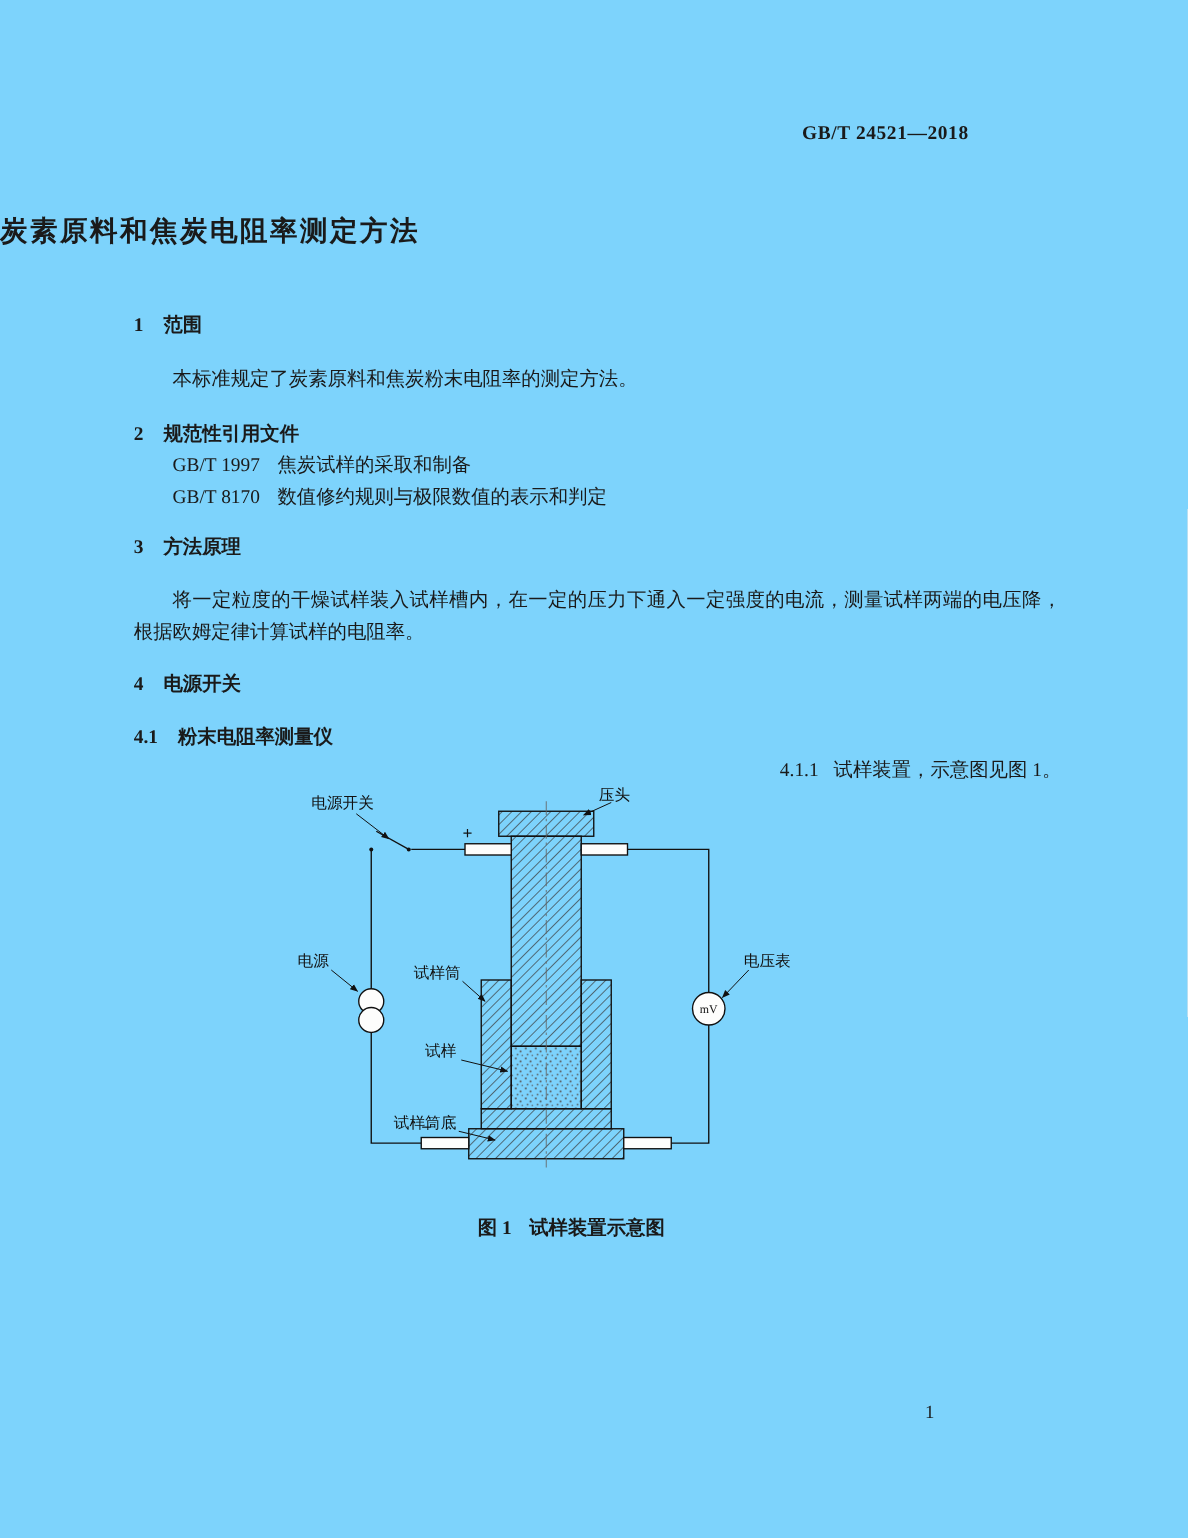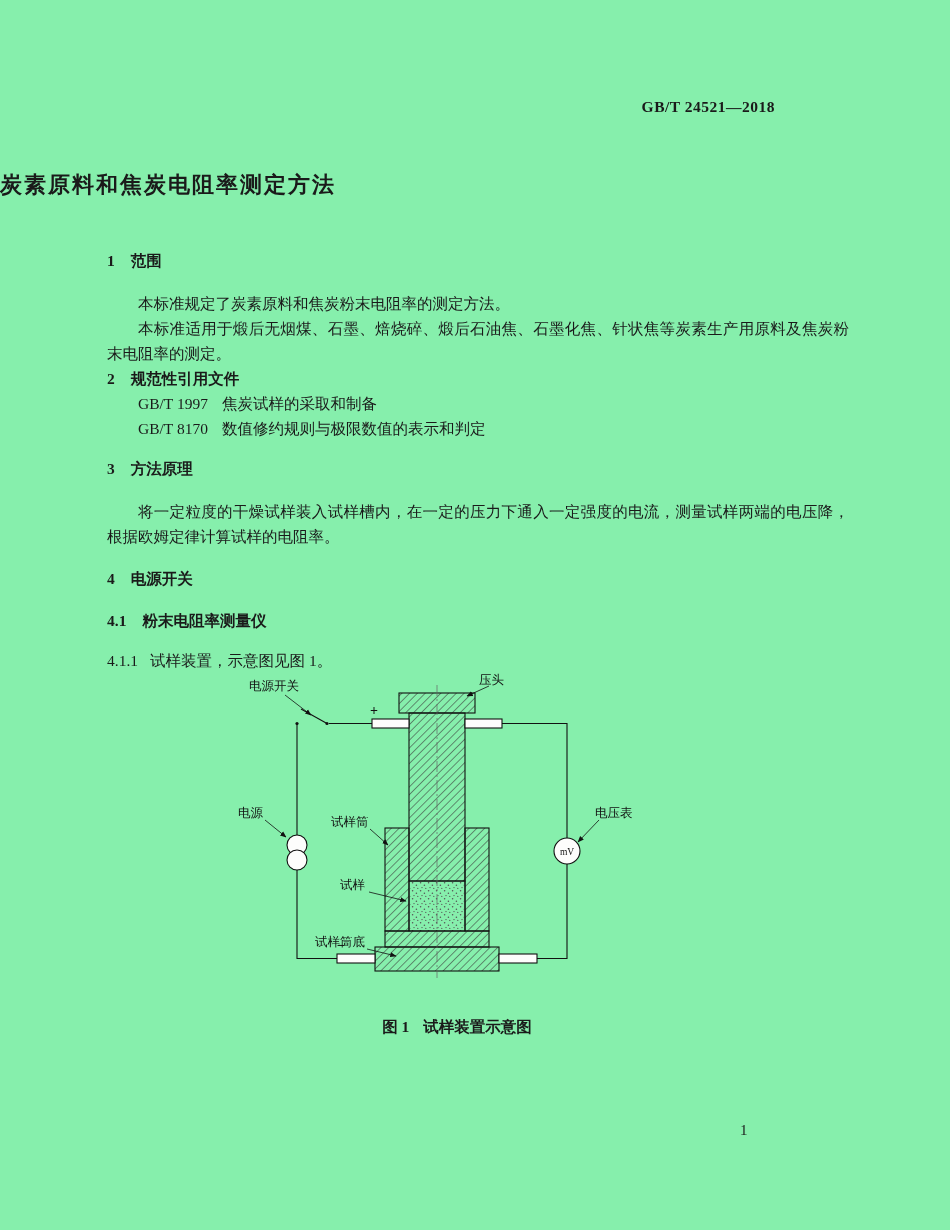--- a/index.html
+++ b/index.html
@@ -1,41 +1,41 @@
 <!DOCTYPE html>
 <html><head>
 <meta charset="utf-8">
 <style>
   * { margin:0; padding:0; box-sizing:border-box; }
   html,body { background:#e8e8e8; }
   .page {
     position:relative; width:950px; height:1230px; margin:0 auto;
-    background:#86efac; color:#1a1a1a;
+    background:#7dd3fc; color:#1a1a1a;
     font-family:"Liberation Serif","DejaVu Serif",serif;
     overflow:hidden;
   }
   .std-code {
     position:absolute; top:98px; right:175px;
     font-size:15.5px; font-weight:bold; letter-spacing:0.5px;
   }
   .doc-title {
     position:absolute; top:170px; left:0; width:100%;
     text-align:left; font-size:22px; font-weight:bold; letter-spacing:2px;
   }
   .content {
     position:absolute; left:107px; top:248px; width:742px;
     font-size:15.5px; line-height:25px;
   }
   .h { font-weight:bold; }
   .h .ht { margin-left:16px; }
-  .h2 { }
+  .h2 { margin-top:19px; }
   .h3 { margin-top:15px; }
   .h4 { margin-top:17px; }
   .h41 { margin-top:17px; }
-  .h411 { margin-top:15px; font-weight:normal; }
+  .h411 { margin-top:2px; font-weight:normal;text-align:right; }
   .h411 .ht { margin-left:12px; }
   .para { margin-top:18px; text-indent:2em; text-align:justify; }
   .para + .para { margin-top:0; }
   .ref-line { margin-left:2em; }
   .ref-line .reft { margin-left:14px; }
   .fig-wrap { margin-top:0; }
   .fig-wrap svg { display:block; margin-left:120px; }
   svg text {
     font-family:"Liberation Serif","DejaVu Serif",serif;
     font-size:12.5px; fill:#111;
@@ -57,21 +57,20 @@
 <div class="page">
 
   <div class="std-code">GB/T 24521—2018</div>
 
   <div class="doc-title">炭素原料和焦炭电阻率测定方法</div>
 
   <div class="content">
 
     <div class="h"><span>1</span><span class="ht">范围</span></div>
     <div class="para">本标准规定了炭素原料和焦炭粉末电阻率的测定方法。</div>
-    <div class="para">本标准适用于煅后无烟煤、石墨、焙烧碎、煅后石油焦、石墨化焦、针状焦等炭素生产用原料及焦炭粉末电阻率的测定。</div>
 
     <div class="h h2"><span>2</span><span class="ht">规范性引用文件</span></div>
     <div class="ref-line"><span>GB/T 1997</span><span class="reft">焦炭试样的采取和制备</span></div>
     <div class="ref-line"><span>GB/T 8170</span><span class="reft">数值修约规则与极限数值的表示和判定</span></div>
 
     <div class="h h3"><span>3</span><span class="ht">方法原理</span></div>
     <div class="para">将一定粒度的干燥试样装入试样槽内，在一定的压力下通入一定强度的电流，测量试样两端的电压降，根据欧姆定律计算试样的电阻率。</div>
 
     <div class="h h4"><span>4</span><span class="ht">电源开关</span></div>
     <div class="h h41"><span>4.1</span><span class="ht">粉末电阻率测量仪</span></div>

